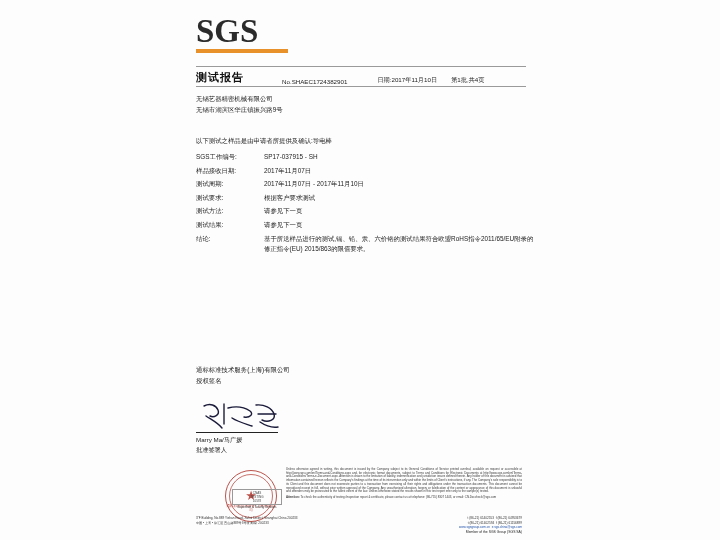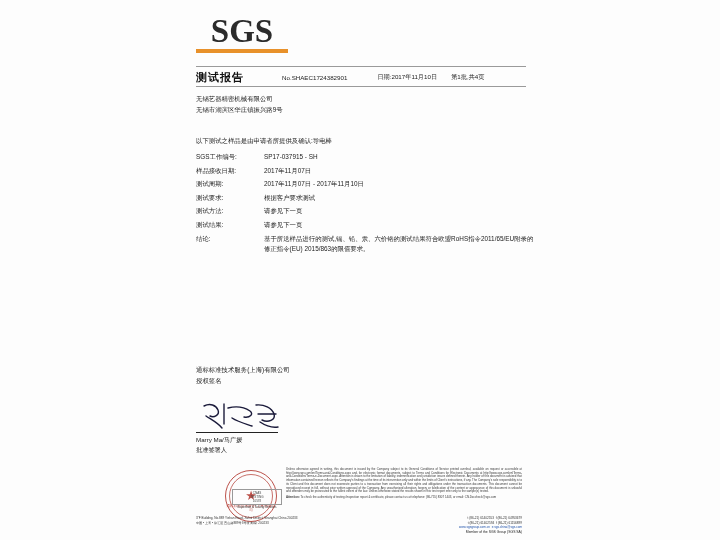--- a/index.html
+++ b/index.html
@@ -31,21 +31,20 @@
     width: 92px;
     height: 44px;
   }
   .logo-text {
     font-family: "Liberation Serif", serif;
     font-weight: bold;
     font-size: 33px;
     letter-spacing: 0px;
     color: #2b2b2b;
     line-height: 34px;
-    text-align: center;
   }
   .logo-bar {
     width: 92px;
     height: 4px;
     background: #e8912a;
     margin-top: 1px;
   }
 
   .rule-top {
     position: absolute;
@@ -55,21 +54,21 @@
     height: 1px;
     background: #9a9a9a;
   }
 
   .title-row {
     position: absolute;
     left: 196px;
     top: 70px;
     width: 340px;
     display: flex;
-    align-items: center;
+    align-items: flex-end;
   }
   .doc-title {
     font-size: 11px;
     font-weight: bold;
     color: #111;
     letter-spacing: 1px;
   }
   .doc-no {
     font-size: 6.2px;
     color: #222;

